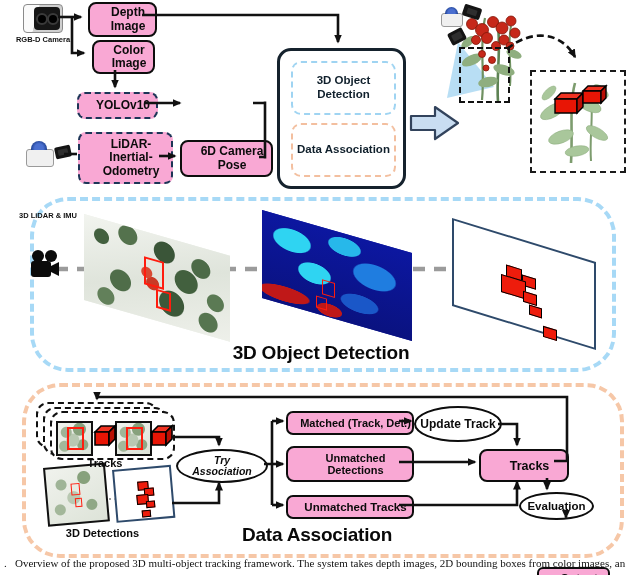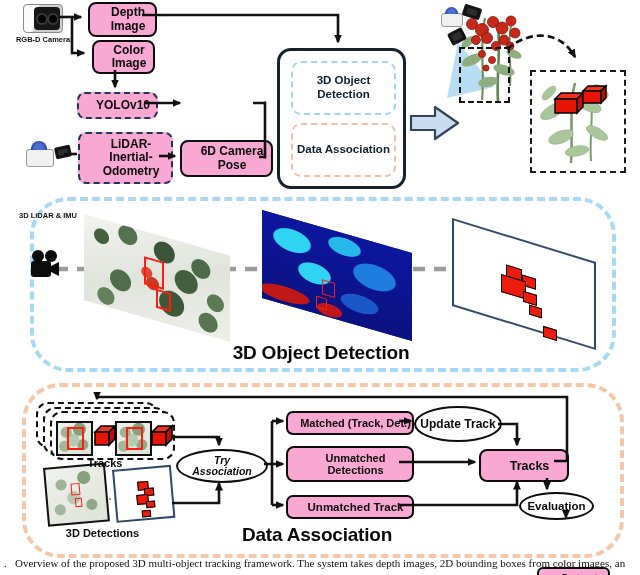--- a/index.html
+++ b/index.html
@@ -262,21 +262,21 @@
   </div>
   <div class="small-label" style="left:50px;top:527px;width:105px;">3D Detections</div>
 
   <div class="ellipse" style="left:176px;top:449px;width:88px;height:30px;font-size:10.5px;font-style:italic;">Try
 Association</div>
   <div class="fbox" style="left:286px;top:411px;width:113px;height:20px;font-size:11px;border-radius:7px;">Matched (Track, Det.)</div>
   <div class="ellipse" style="left:414px;top:406px;width:84px;height:32px;font-size:12px;">Update Track</div>
   <div class="fbox" style="left:286px;top:446px;width:113px;height:32px;font-size:11px;">Unmatched
 Detections</div>
   <div class="fbox" style="left:479px;top:449px;width:75px;height:29px;font-size:12.5px;">Tracks</div>
-  <div class="fbox" style="left:286px;top:495px;width:113px;height:20px;font-size:11.5px;border-radius:7px;">Unmatched Track</div>
+  <div class="fbox" style="left:286px;top:495px;width:113px;height:20px;font-size:11.5px;border-radius:7px;">Unmatched Tracks</div>
   <div class="ellipse" style="left:519px;top:492px;width:71px;height:24px;font-size:11.5px;">Evaluation</div>
   <div class="fbox" style="left:537px;top:519px;width:58px;height:19px;font-size:11.5px;border-radius:6px;margin-top:48px;">Output</div>
 
   <div class="band-title" style="left:177px;top:524px;width:280px;">Data Association</div>
 
   <div class="caption" style="left:4px;top:557px;width:636px;">.   Overview of the proposed 3D multi-object tracking framework. The system takes depth images, 2D bounding boxes from color images, an</div>
 
   <svg class="layer" width="640" height="575" style="z-index:7">
     <defs>
       <marker id="ah" markerWidth="9" markerHeight="8" refX="7.5" refY="4" orient="auto" markerUnits="userSpaceOnUse">

